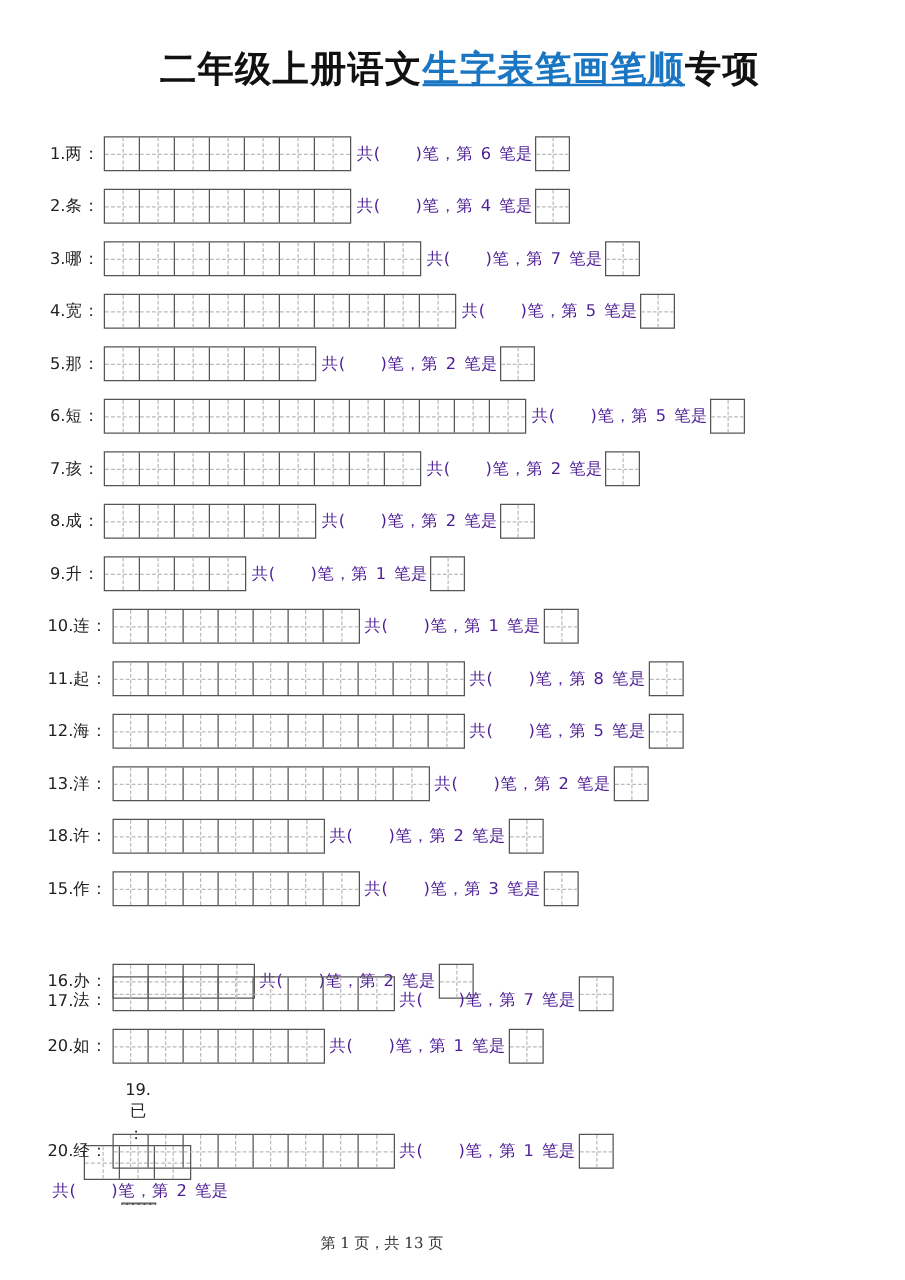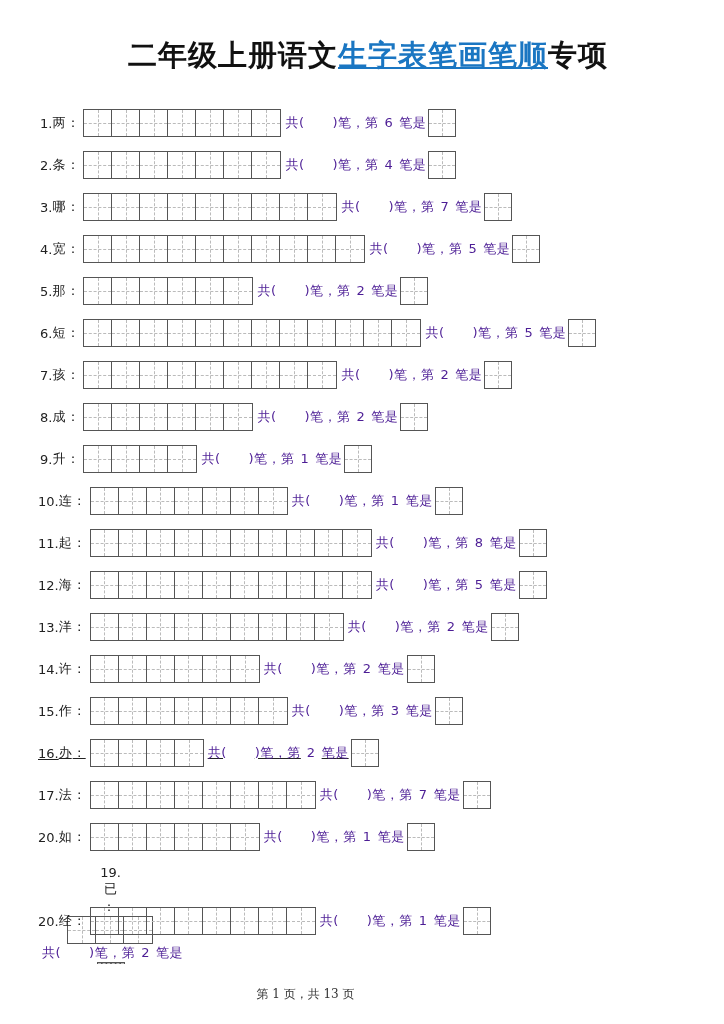--- a/index.html
+++ b/index.html
@@ -258,21 +258,21 @@
         <div class="cell"></div>
         <div class="cell"></div>
         <div class="cell"></div>
         <div class="cell"></div>
         <div class="cell"></div>
       </div>
       <span class="q"><span>共(</span><span class="gap"></span><span>)笔，第</span><span class="n">2</span><span>笔是</span></span>
       <div class="ans"></div>
     </div>
     <div class="row" style="top: 546px; left: -2px;">
-      <span class="num">14.</span>
+      <span class="num">18.</span>
       <span class="ch">许</span>
       <span class="colon">：</span>
       <div class="grid">
         <div class="cell"></div>
         <div class="cell"></div>
         <div class="cell"></div>
         <div class="cell"></div>
         <div class="cell"></div>
         <div class="cell"></div>
       </div>
@@ -288,34 +288,34 @@
         <div class="cell"></div>
         <div class="cell"></div>
         <div class="cell"></div>
         <div class="cell"></div>
         <div class="cell"></div>
         <div class="cell"></div>
       </div>
       <span class="q"><span>共(</span><span class="gap"></span><span>)笔，第</span><span class="n">3</span><span>笔是</span></span>
       <div class="ans"></div>
     </div>
-    <div class="row" style="top: 630px; left: -2px; text-decoration: underline;">
+    <div class="row" style="top: 662px; left: -2px;">
       <span class="num">16.</span>
       <span class="ch">办</span>
       <span class="colon">：</span>
       <div class="grid">
         <div class="cell"></div>
         <div class="cell"></div>
         <div class="cell"></div>
         <div class="cell"></div>
       </div>
       <span class="q"><span>共(</span><span class="gap"></span><span>)笔，第</span><span class="n">2</span><span>笔是</span></span>
       <div class="ans"></div>
     </div>
-    <div class="row" style="top: 672px; left: -2px;">
+    <div class="row" style="top: 672px; left: -2px; align-items: flex-end;">
       <span class="num">17.</span>
       <span class="ch">法</span>
       <span class="colon">：</span>
       <div class="grid">
         <div class="cell"></div>
         <div class="cell"></div>
         <div class="cell"></div>
         <div class="cell"></div>
         <div class="cell"></div>
         <div class="cell"></div>

